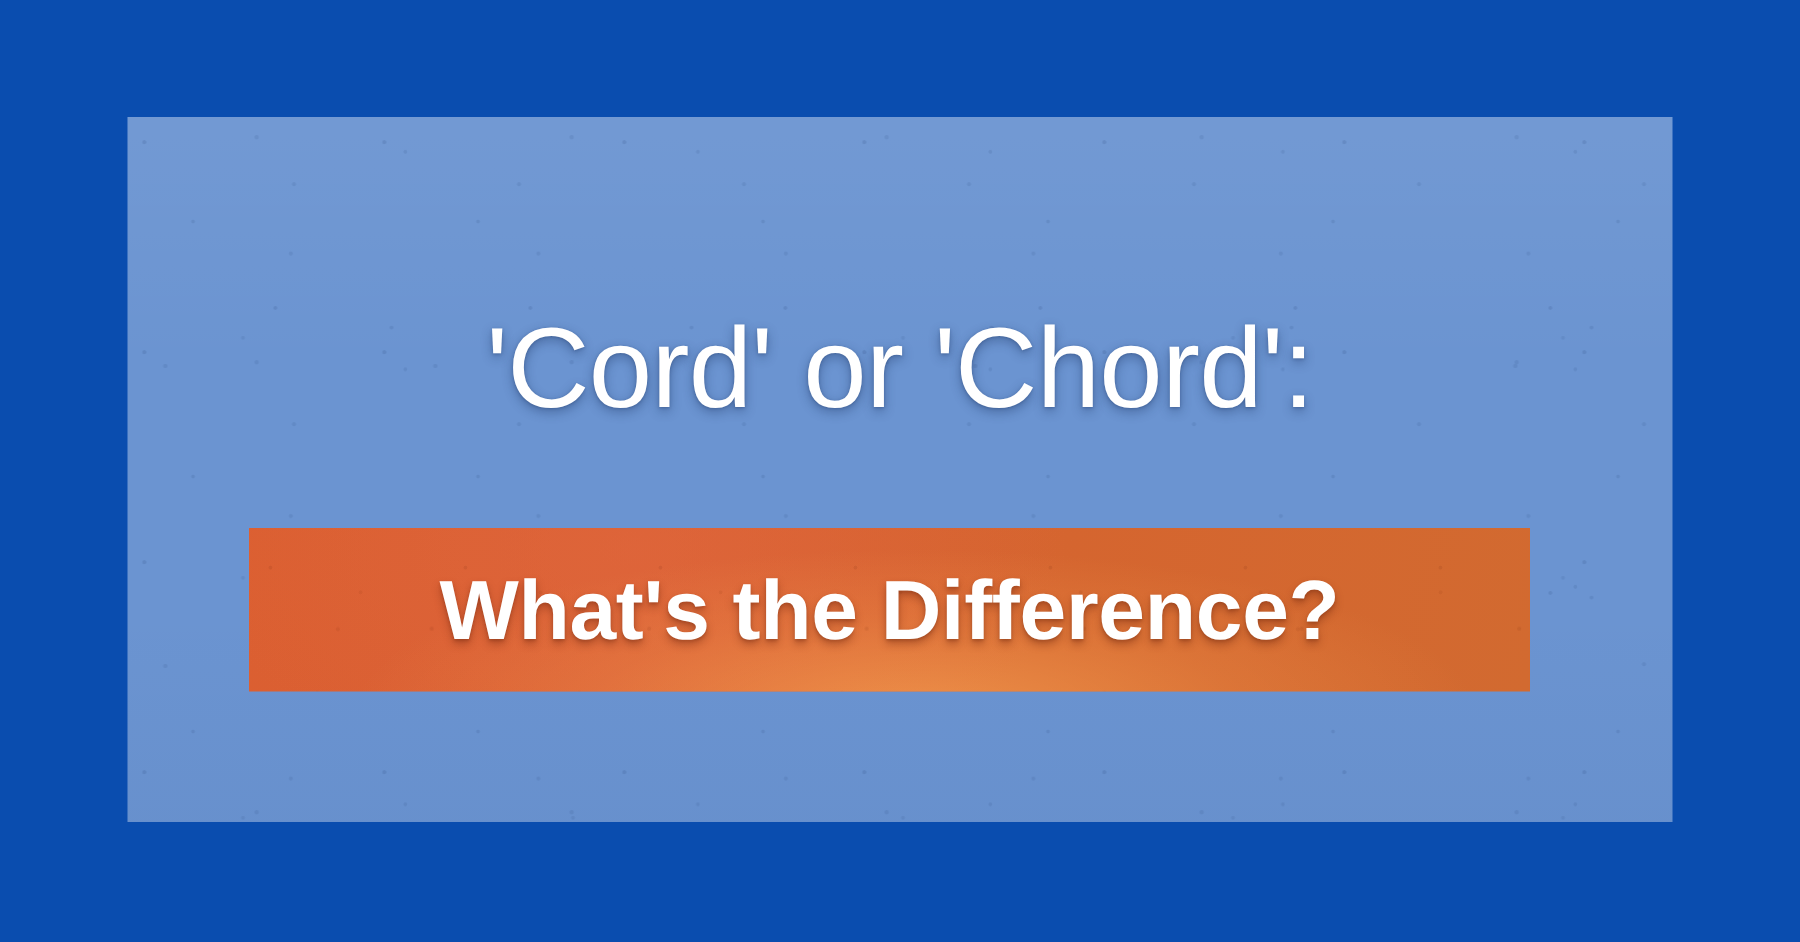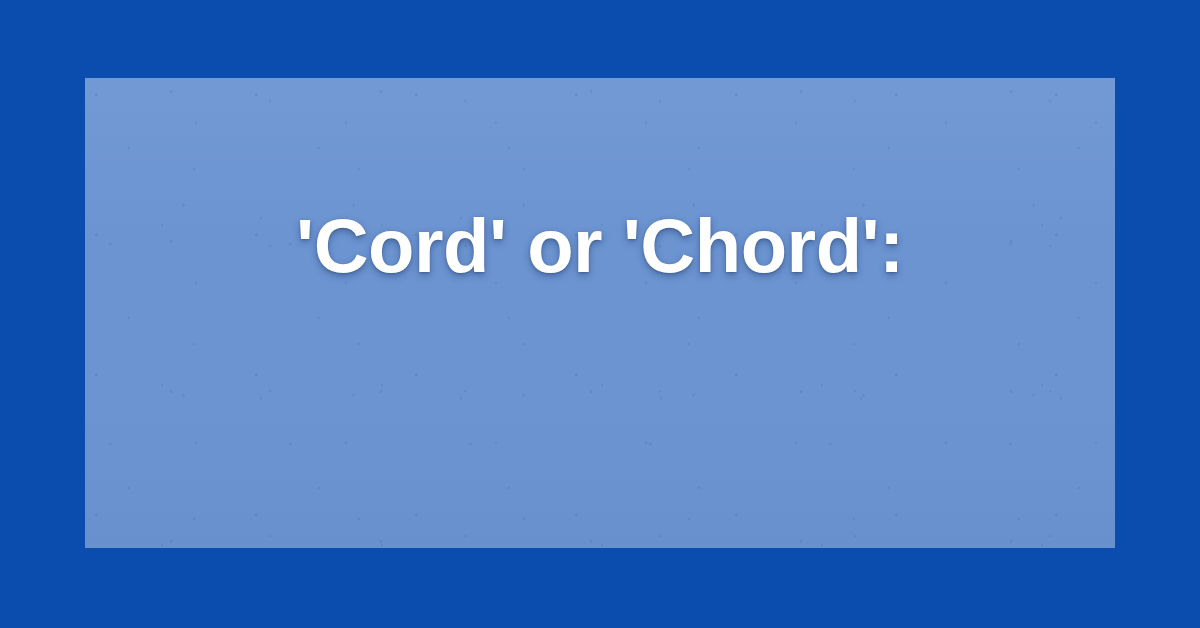--- a/index.html
+++ b/index.html
@@ -71,21 +71,21 @@
   
   .headline {
     position: absolute;
     left: 0;
     right: 0;
     top: 206px;
     text-align: center;
     color: #FFFFFF;
     font-size: 76px;
     line-height: 1.06;
-    font-weight: 700;
+    font-weight: 400;
     letter-spacing: -0.5px;
     text-shadow: 0 3px 7px rgba(24,48,92,0.42),
                  0 1px 2px rgba(24,48,92,0.30);
     white-space: nowrap;
   }
 
   
   .band {
     position: absolute;
     left: 166px;
@@ -140,14 +140,18 @@
 
   <div class="backdrop"></div>
 
   <div class="panel">
     <div class="panel-sheen"></div>
     <div class="panel-noise"></div>
   </div>
 
   <div class="headline">'Cord' or 'Chord':</div>
 
+  <div class="band">
+    <div class="band-noise"></div>
+    <div class="band-text">What's the Difference?</div>
+  </div>
 
 </div>
 
 </body></html>

